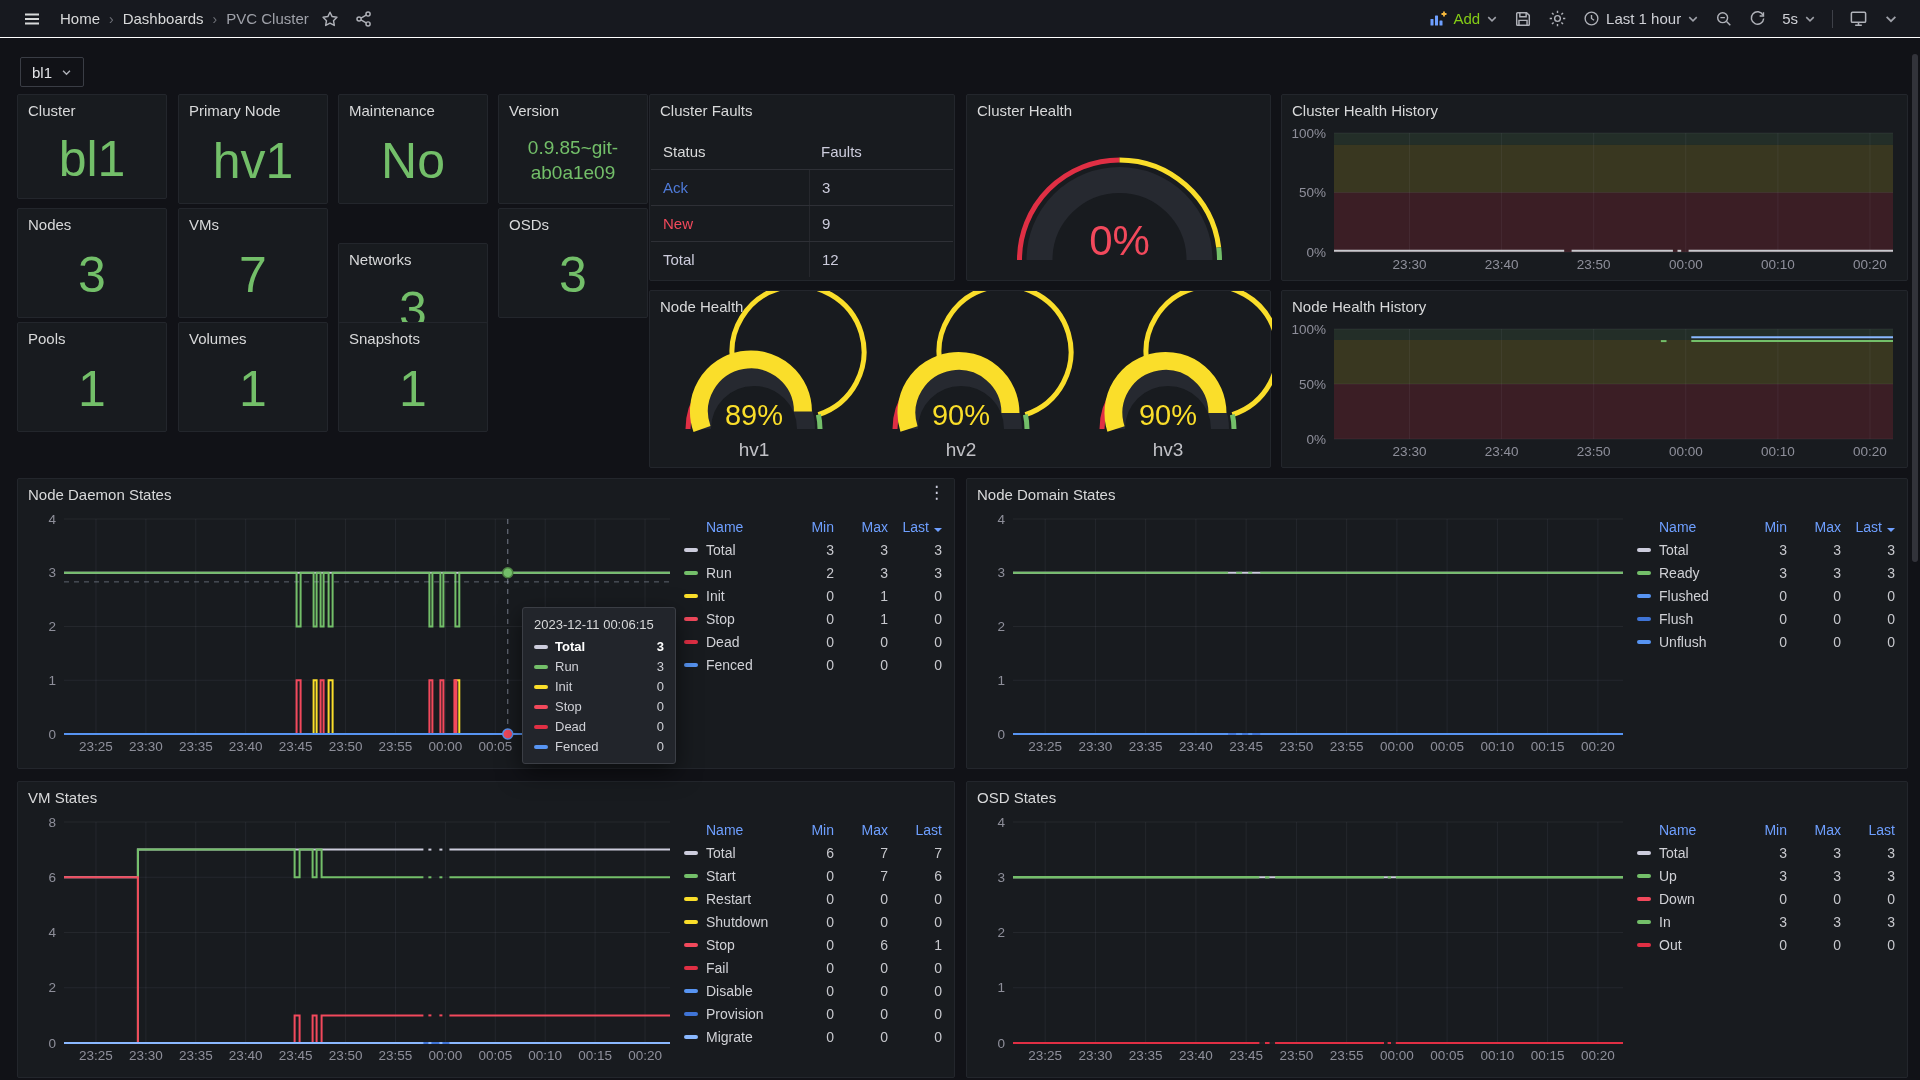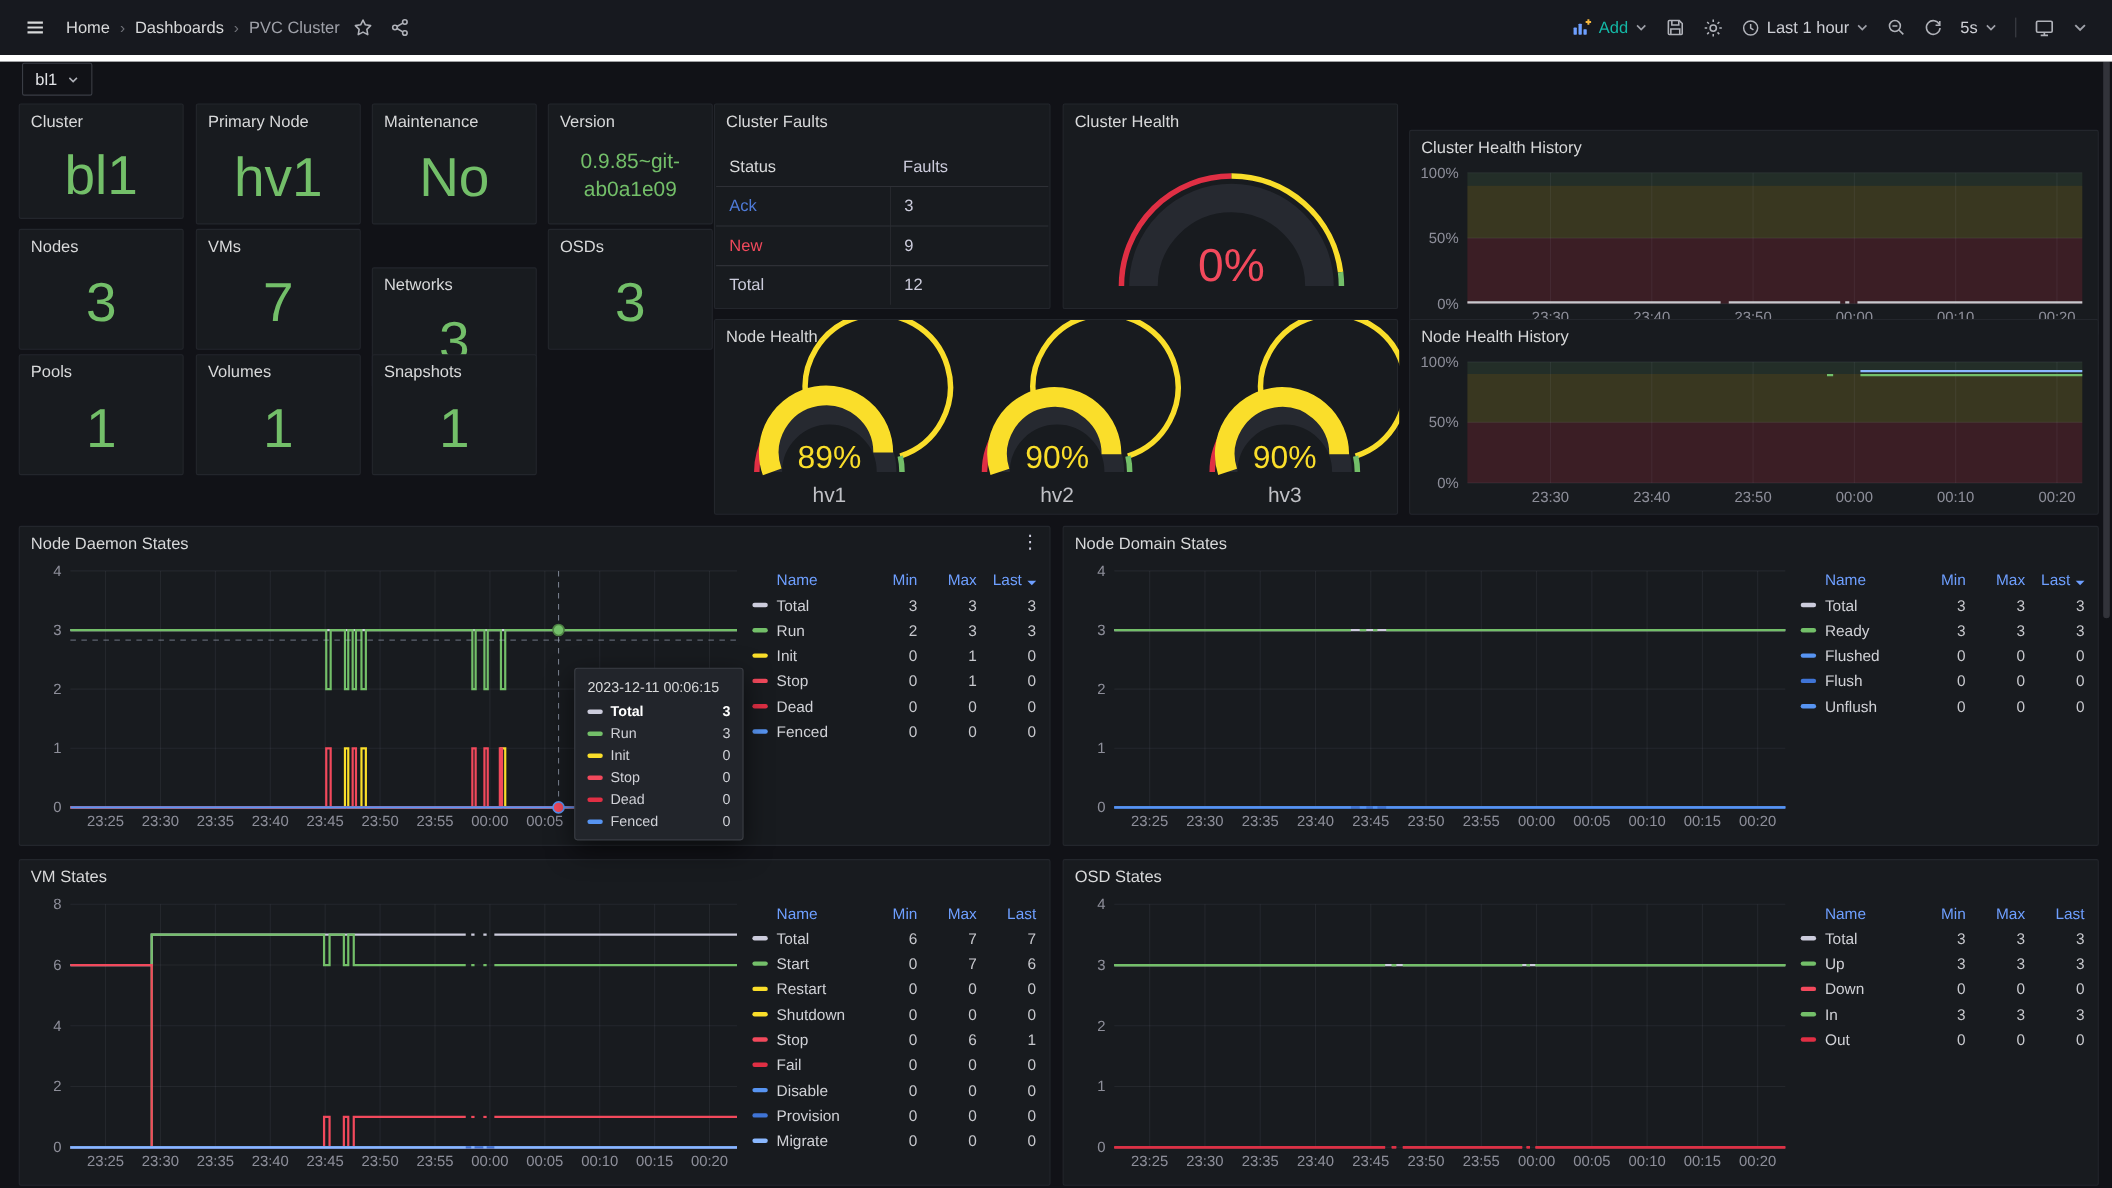--- a/index.html
+++ b/index.html
@@ -1,31 +1,31 @@
 <!DOCTYPE html>
 <html><head>
 <meta charset="utf-8">
 <style>
   * { box-sizing: border-box; }
   body { margin:0; background:#0b0c0e; }
   .screen { position:relative; width:1920px; height:1080px; overflow:hidden; background:#111217;
             font-family:"Liberation Sans","DejaVu Sans",sans-serif; color:#ccccdc; }
   
-  .topbar { position:absolute; top:0; left:0; right:0; height:56px; z-index:10;
+  .topbar { position:absolute; top:0; left:0; right:0; height:38px; z-index:10;
             display:flex; align-items:center; justify-content:space-between;
-            background:#17191f; border-bottom:6px solid #ffffff; padding:0 14px; }
+            background:#17191f; border-bottom:1px solid #ffffff; padding:0 14px; }
   .tb-left, .tb-right { display:flex; align-items:center; }
   .tbtn { display:flex; align-items:center; gap:6px; background:none; border:none; cursor:pointer;
           color:#b7b9c0; font-family:inherit; font-size:15px; padding:6px 8px; border-radius:2px; }
   .tbtn span { color:#cfd0d6; }
   .breadcrumb { display:flex; align-items:center; gap:9px; font-size:15px; margin:0 4px 0 10px; }
   .breadcrumb a { color:#d8d9da; text-decoration:none; cursor:pointer; }
   .crumb-current { color:#9fa1a9; }
   .sep { color:#6f7178; font-size:14px; }
-  .add-btn span { color:#14b8a6; }
+  .add-btn span { color:#84cc16; }
   .tb-divider { width:1px; height:18px; background:rgba(204,204,220,.22); margin:0 8px; }
   
   .dashboard { position:absolute; inset:0; }
   .varbox { position:absolute; left:20px; top:57px; height:30px; display:flex; align-items:center; gap:9px;
             padding:0 11px; border:1px solid #3a3d45; border-radius:2px; font-size:15px; color:#e3e4e8; cursor:pointer; }
   .scrollthumb { position:absolute; right:2px; top:54px; width:6px; height:508px;
                  background:rgba(204,204,220,.18); border-radius:3px; }
   .panel { position:absolute; background:#181b1f; border:1px solid #23262c; border-radius:2px; }
   .ptitle { position:absolute; left:10px; top:7px; font-size:15px; font-weight:500; color:#d8d9da; white-space:nowrap; cursor:pointer; }
   .kebab { position:absolute; top:5px; right:9px; font-size:17px; color:#ccccdc; cursor:pointer; line-height:1; }
@@ -274,21 +274,21 @@
             <text x="311" y="134" text-anchor="middle" font-size="29" font-weight="500" fill="#fade2a">90%</text>
             <text x="311" y="165" text-anchor="middle" font-size="19" fill="#c0c1c6">hv2</text>
             <path d="M 452.00 138.00 A 66 66 0 0 1 497.60 75.23" stroke="#e02f44" stroke-width="5" fill="none"></path>
             <path d="M 497.60 75.23 A 66 66 0 1 1 582.41 123.60" stroke="#fade2a" stroke-width="5" fill="none"></path>
             <path d="M 582.41 123.60 A 66 66 0 0 1 584.00 138.00" stroke="#73bf69" stroke-width="5" fill="none"></path>
             <path d="M 466.00 138.00 A 52 52 0 1 1 570.00 138.00" stroke="#262930" stroke-width="18" fill="none"></path>
             <path d="M 466.00 138.00 A 52 52 0 1 1 567.45 121.93" stroke="#fade2a" stroke-width="18" fill="none"></path>
             <text x="518" y="134" text-anchor="middle" font-size="29" font-weight="500" fill="#fade2a">90%</text>
             <text x="518" y="165" text-anchor="middle" font-size="19" fill="#c0c1c6">hv3</text>
           </svg></div>
-        <div class="panel" style="left: 1281px; top: 94px; width: 627px; height: 187px; margin-top: 24px;">
+        <div class="panel" style="left: 1281px; top: 94px; width: 627px; height: 187px;">
           <div class="ptitle">Cluster Health History</div>
           <svg width="627" height="187" style="position:absolute;left:0;top:0">
             <rect x="52" y="97.5" width="559" height="59.5" fill="rgba(224,47,68,0.18)"></rect>
             <rect x="52" y="49.89999999999999" width="559" height="47.60000000000001" fill="rgba(250,222,42,0.15)"></rect>
             <rect x="52" y="38" width="559" height="11.899999999999991" fill="rgba(115,191,105,0.12)"></rect>
             <line x1="52" y1="157" x2="611" y2="157" stroke="rgba(204,204,220,0.07)"></line>
             <text x="44" y="161.5" text-anchor="end" font-size="13.5" fill="rgba(204,204,220,0.65)">0%</text>
             <line x1="52" y1="97.5" x2="611" y2="97.5" stroke="rgba(204,204,220,0.07)"></line>
             <text x="44" y="102" text-anchor="end" font-size="13.5" fill="rgba(204,204,220,0.65)">50%</text>
             <line x1="52" y1="38" x2="611" y2="38" stroke="rgba(204,204,220,0.07)"></line>

